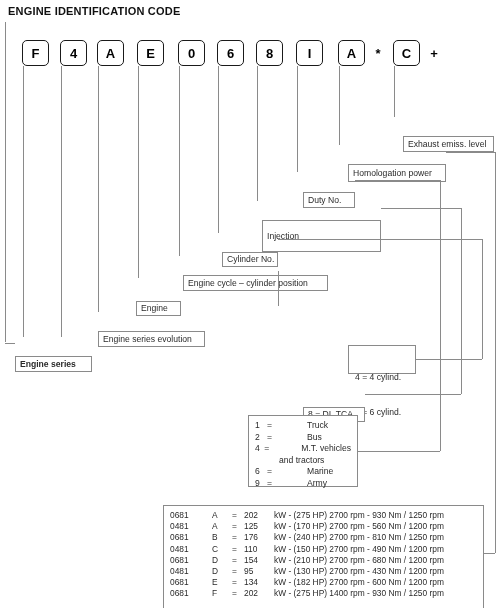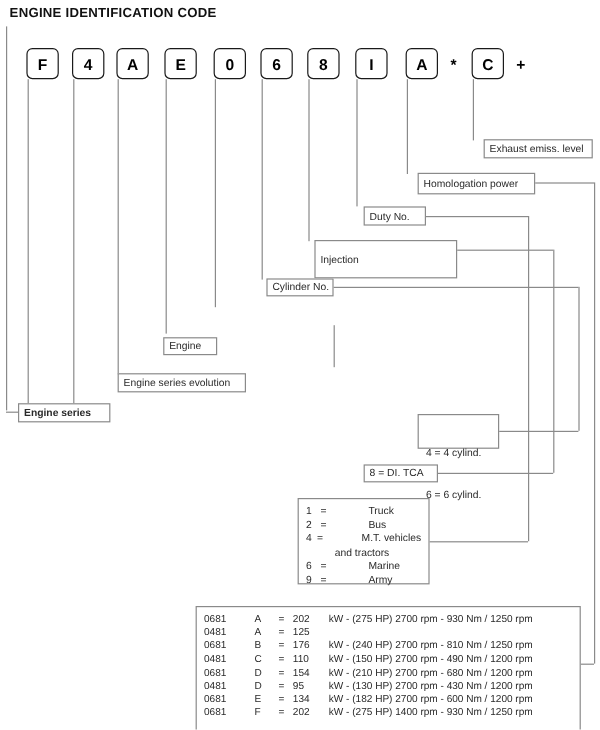--- a/index.html
+++ b/index.html
@@ -27,21 +27,21 @@
     position:absolute;top:40px;height:26px;width:14px;
     display:flex;align-items:center;justify-content:center;
     font-size:13px;font-weight:bold;color:#000;
   }
 
   
   .lbl{
     position:absolute;border:1px solid #8a8a8a;background:#fff;
     font-size:8.6px;color:#2a2a2a;box-sizing:border-box;
     padding:2px 4px;line-height:1.25;white-space:pre;
-    display:flex;align-items:center;
+    display:flex;align-items:center;margin-top:20px;
   }
 
   
   .v{position:absolute;width:1px;background:#8a8a8a;}
   .h{position:absolute;height:1px;background:#8a8a8a;}
 
   
   .ptable{
     position:absolute;border:1px solid #8a8a8a;background:#fff;
     box-sizing:border-box;font-size:8.4px;color:#2a2a2a;
@@ -108,20 +108,21 @@
   <div class="lbl" style="left:403px; top:116px; width:91px; height:16px;">Exhaust emiss. level</div>
 
   <div class="lbl" style="left:348px; top:144px; width:98px; height:18px;">Homologation power</div>
 
   <div class="lbl" style="left:303px; top:172px; width:52px; height:16px;">Duty No.</div>
 
   <div class="lbl" style="left:262px; top:200px; width:119px; height:32px;">Injection</div>
 
   <div class="lbl" style="left:222px; top:232px; width:56px; height:15px;">Cylinder No.</div>
 
+  <div class="lbl" style="left:183px; top:255px; width:145px; height:16px;">Engine cycle – cylinder position</div>
 
   <div class="lbl" style="left:136px; top:281px; width:45px; height:15px;">Engine</div>
 
   <div class="lbl" style="left:98px; top:311px; width:107px; height:16px;">Engine series evolution</div>
 
   <div class="lbl" style="left:15px; top:336px; width:77px; height:16px;font-weight:bold;">Engine series</div>
 
   <div class="v" style="left:278px; top:271px; height:35px;"></div>
 
   <div class="cylbox" style="left:348px; top:345px; width:68px; height:29px;">
@@ -166,20 +167,21 @@
       <span class="pc-letter">A</span>
       <span class="pc-eq">=</span>
       <span class="pc-val">202</span>
       <span class="pc-desc">kW - (275 HP) 2700 rpm - 930 Nm / 1250 rpm</span>
     </div>
     <div class="prow">
       <span class="pc-code">0481</span>
       <span class="pc-letter">A</span>
       <span class="pc-eq">=</span>
       <span class="pc-val">125</span>
+      <span class="pc-desc">kW - (170 HP) 2700 rpm - 560 Nm / 1200 rpm</span>
     </div>
     <div class="prow">
       <span class="pc-code">0681</span>
       <span class="pc-letter">B</span>
       <span class="pc-eq">=</span>
       <span class="pc-val">176</span>
       <span class="pc-desc">kW - (240 HP) 2700 rpm - 810 Nm / 1250 rpm</span>
     </div>
     <div class="prow">
       <span class="pc-code">0481</span>

